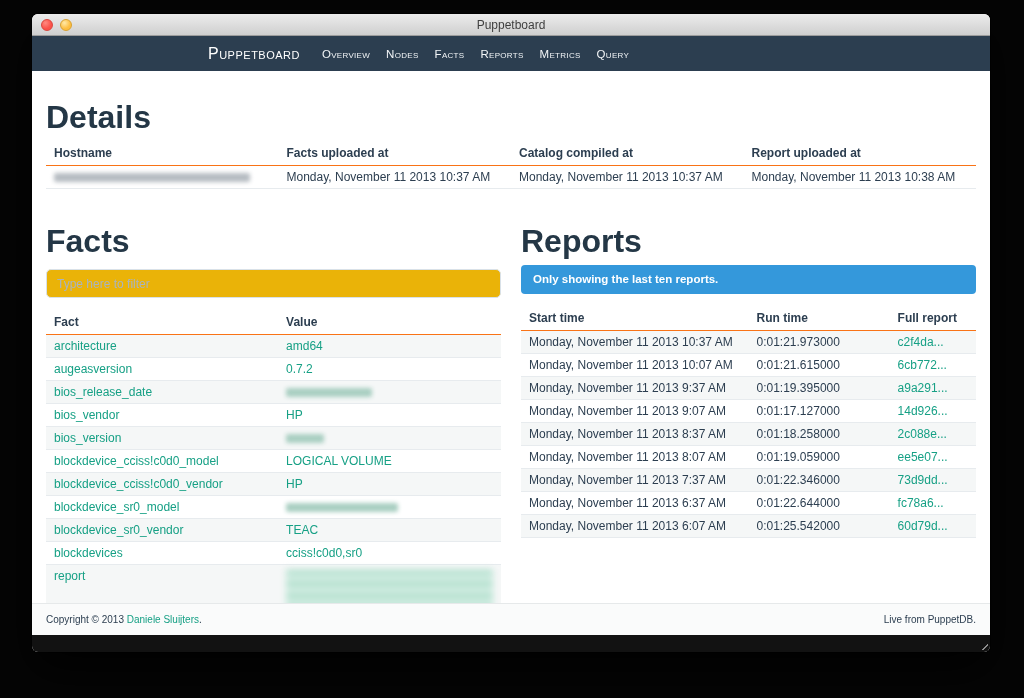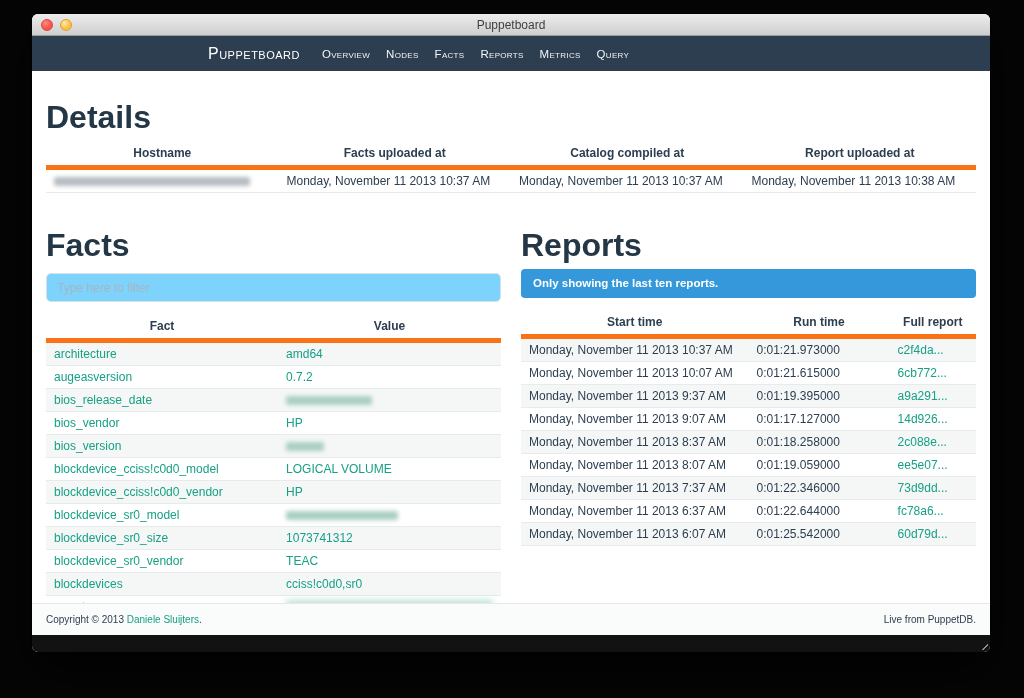--- a/index.html
+++ b/index.html
@@ -46,38 +46,38 @@
     text-decoration:none; cursor:pointer; letter-spacing:.3px;
   }
   
   .content { flex:1 1 auto; overflow:hidden; background:#fff; padding:0 14px; }
   h1 {
     font-size:32px; line-height:36px; font-weight:bold;
     color:#243746; margin:28px 0 6px;
   }
   table { width:100%; border-collapse:collapse; font-size:12px; }
   th {
-    text-align:center; font-weight:bold; color:#2c3e50;
-    padding:5px 8px; border-bottom:5px solid #f97316; font-size:12px;
+    text-align:left; font-weight:bold; color:#2c3e50;
+    padding:5px 8px; border-bottom:1px solid #f97316; font-size:12px;
   }
   td { padding:4px 8px; color:#2c3e50; border-bottom:1px solid #e7ebee; vertical-align:top; }
   tbody tr:nth-child(odd) { background:#f5f7f7; }
   .details-table tbody tr { background:#fff; }
   .details-table th, .details-table td { width:25%; }
   .link { color:var(--teal,#16a085); text-decoration:none; cursor:pointer; }
   .value-text { color:var(--teal,#16a085); }
   
   .cols { display:flex; gap:20px; margin-top:6px; }
   .col { flex:1 1 0; min-width:0; }
   
   .filter-input {
     width:100%; height:29px; margin:4px 0 12px;
     border:1px solid #d9e1e8; border-radius:5px;
     padding:0 10px; font-size:12px; color:#53606b;
-    font-family:"Liberation Sans", sans-serif; outline:none; background:#7dd3fc;
+    font-family:"Liberation Sans", sans-serif; outline:none; background:#eab308;
   }
   .filter-input::placeholder { color:#a9b4bf; }
   
   .banner {
     background:var(--banner,#3498db); color:#fff; font-weight:bold;
     font-size:11.5px; border-radius:4px; padding:8px 12px;
     margin:4px 0 12px; line-height:13px;
   }
   .facts-table td:first-child, .facts-table th:first-child { width:51%; }
   .reports-table th:nth-child(1), .reports-table td:nth-child(1) { width:50%; }
@@ -203,24 +203,20 @@
               </tr>
               <tr>
                 <td><a class="link">blockdevice_cciss!c0d0_vendor</a></td>
                 <td><span class="value-text">HP</span></td>
               </tr>
               <tr>
                 <td><a class="link">blockdevice_sr0_model</a></td>
                 <td><span class="redacted redacted-medium"></span></td>
               </tr>
               <tr>
-                <td><a class="link">blockdevice_sr0_size</a></td>
-                <td><span class="value-text">1073741312</span></td>
-              </tr>
-              <tr>
                 <td><a class="link">blockdevice_sr0_vendor</a></td>
                 <td><span class="value-text">TEAC</span></td>
               </tr>
               <tr>
                 <td><a class="link">blockdevices</a></td>
                 <td><span class="value-text">cciss!c0d0,sr0</span></td>
               </tr>
               <tr>
                 <td><a class="link">report</a></td>
                 <td>

